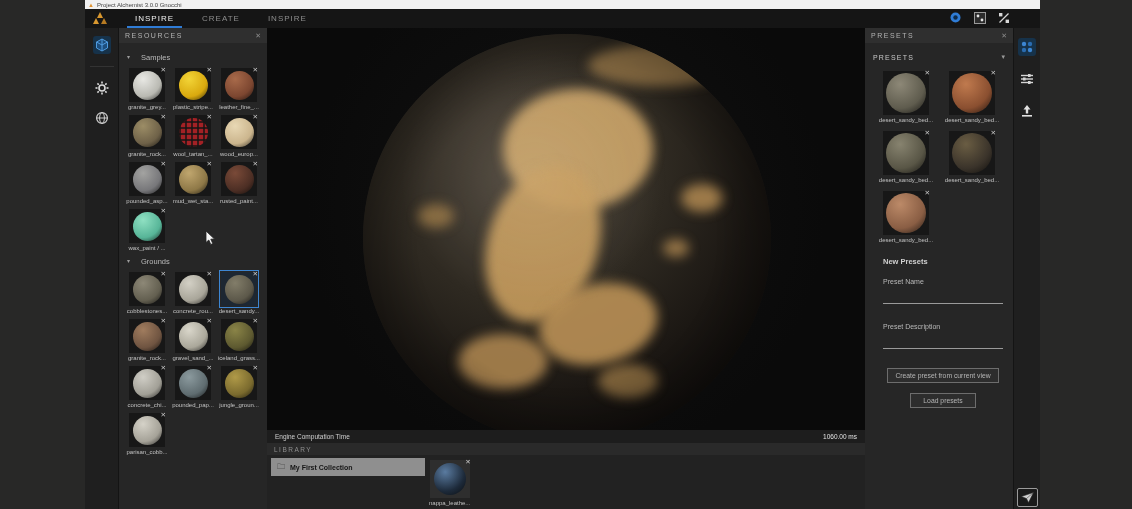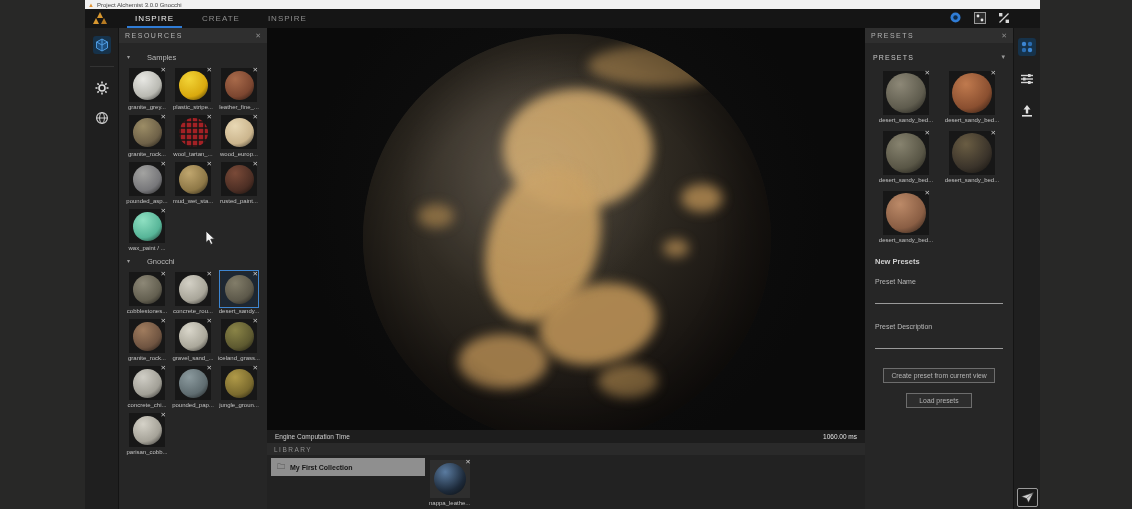--- a/index.html
+++ b/index.html
@@ -45,21 +45,21 @@
   .iconbar .sep { width:24px; height:1px; background:#333; }
 
   
   .panel { width:148px; background:#262626; display:flex; flex-direction:column; min-height:0; }
   .panel-header { height:15px; background:#2f2f2f; display:flex; align-items:center;
                   justify-content:space-between; padding:0 6px; flex:0 0 auto; }
   .panel-header .ph-title { font-size:7px; letter-spacing:1.5px; color:#b3b3b3; }
   .panel-header .ph-close { font-size:7px; color:#8a8a8a; cursor:default; }
   .panel-body { flex:1; overflow:hidden; padding-top:4px; }
 
-  .sec-header { display:flex; align-items:flex-start; gap:17px; padding:6px 8px 4px 8px; }
+  .sec-header { display:flex; align-items:flex-start; gap:11px; padding:6px 8px 4px 8px; }
   .sec-caret { font-size:6px; color:#9a9a9a; }
   .sec-label { font-size:7.5px; color:#b9b9b9; }
 
   .thumb-grid { display:grid; grid-template-columns:repeat(3,1fr); padding:0 5px; row-gap:3px; }
   .thumb-cell { display:flex; flex-direction:column; align-items:center; position:relative; padding-top:2px; }
   .tile { position:relative; width:36px; height:34px; background:#171717; display:flex;
           align-items:center; justify-content:center; }
   .thumb-cell.selected .tile { outline:1px solid #3d86d2; outline-offset:1px; background:#1d2732; }
   .thumb { width:29px; height:29px; border-radius:50%; }
   .thumb.plaid { background-image:
@@ -75,21 +75,21 @@
   .presets .thumb-grid { grid-template-columns:repeat(2,1fr); padding:0 8px; row-gap:6px; }
   .presets .tile { width:46px; height:44px; }
   .presets .thumb { width:40px; height:40px; }
   .presets .thumb-label { max-width:64px; font-size:6px; }
   .group-header { display:flex; align-items:center; justify-content:space-between;
                   padding:6px 8px 8px 8px; }
   .group-header .g-title { font-size:7px; letter-spacing:1.2px; color:#c7c7c7; }
   .group-header .g-caret { font-size:7px; color:#9a9a9a; }
 
   
-  .preset-form { padding:14px 10px 0 10px; }
+  .preset-form { padding:14px 10px 0 10px;margin-left:8px; }
   .pf-heading { font-size:7.5px; color:#d0d0d0; font-weight:bold; margin-bottom:12px; }
   .pf-field { margin-bottom:16px; }
   .pf-field .pf-label { font-size:7px; color:#b9b9b9; display:block; margin-bottom:4px; }
   .pf-line { border:none; border-bottom:1px solid #9a9a9a; background:transparent; width:100%;
              height:6px; font-size:7px; color:#ddd; }
   .pf-btn { display:block; margin:0 auto 10px auto; background:#2d2d2d; border:1px solid #6d6d6d;
             color:#b5b5b5; font-size:6.8px; padding:3px 7px; font-family:"Liberation Sans",sans-serif; }
   .pf-btn.secondary { padding:3px 12px; }
 
   
@@ -288,21 +288,21 @@
       <div class="thumb" style="background: radial-gradient(circle at 35% 28%, rgb(143, 224, 194) 0%, rgb(87, 181, 152) 62%, rgb(6, 6, 6) 108%);"></div>
       <span class="thumb-x">✕</span>
     </div>
     <span class="thumb-label">wax_paint / ...</span>
   </div>
               </div>
   </div>
             <div class="res-section">
     <div class="sec-header">
       <span class="sec-caret">▾</span>
-      <span class="sec-label">Gnocchi</span>
+      <span class="sec-label">Grounds</span>
     </div>
     <div class="thumb-grid">
                 <div class="thumb-cell">
     <div class="tile">
       <div class="thumb" style="background: radial-gradient(circle at 35% 28%, rgb(141, 136, 119) 0%, rgb(99, 95, 80) 62%, rgb(6, 6, 6) 108%);"></div>
       <span class="thumb-x">✕</span>
     </div>
     <span class="thumb-label">cobblestones...</span>
   </div>
                 <div class="thumb-cell">

